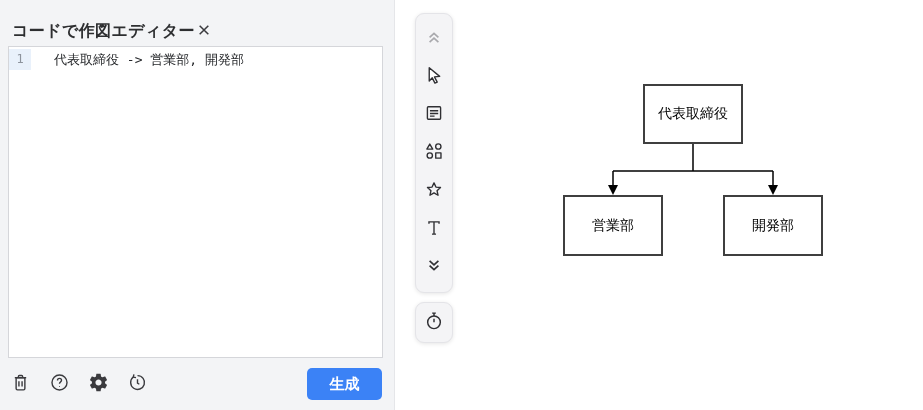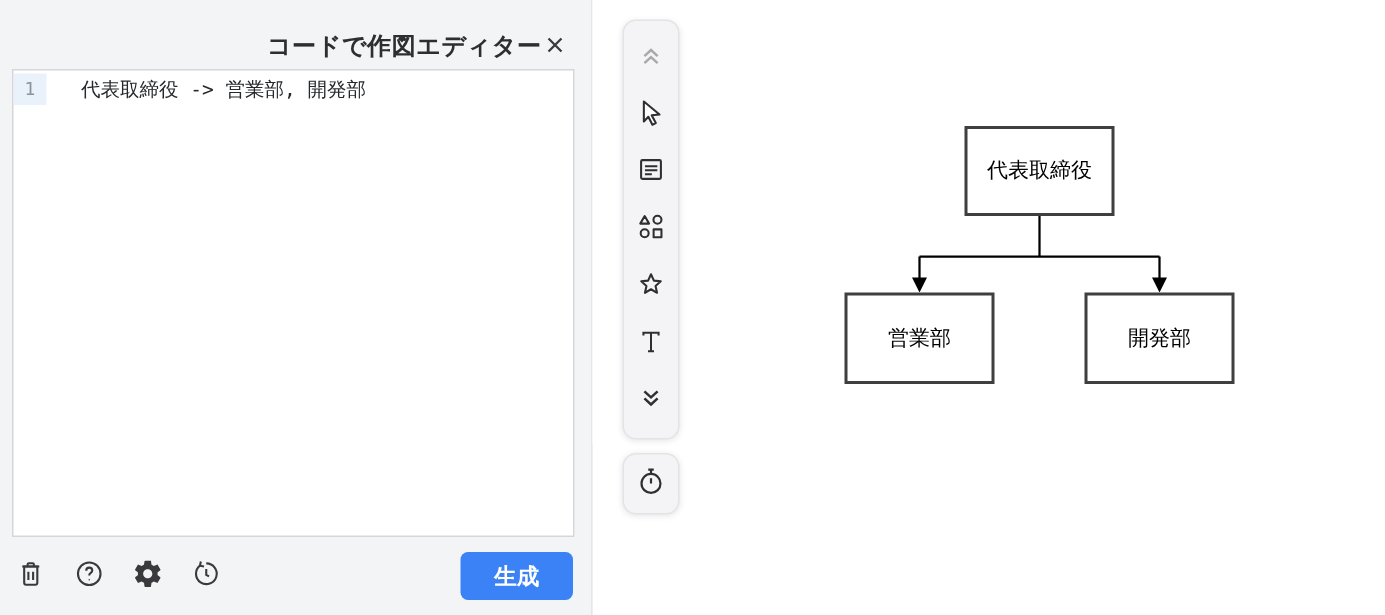--- a/index.html
+++ b/index.html
@@ -8,21 +8,21 @@
     background:#ffffff;
     font-family:"Liberation Sans","DejaVu Sans",sans-serif;
     -webkit-font-smoothing:antialiased;
   }
   
   .panel{
     position:absolute;left:0;top:0;width:395px;height:410px;
     background:#f3f4f6;border-right:1px solid #e5e6e9;box-sizing:border-box;
   }
   .panel-header{
-    height:46px;display:flex;align-items:center;justify-content:flex-end;
+    height:46px;display:flex;align-items:center;justify-content:flex-start;
     padding:16px 15px 0 12px;box-sizing:border-box;
   }
   .panel-title{
     margin:0;font-size:16px;font-weight:bold;color:#2d2e30;letter-spacing:.4px;
   }
   .icon-btn{
     background:none;border:none;padding:0;margin:0;cursor:pointer;
     display:flex;align-items:center;justify-content:center;
   }
   .editor{

